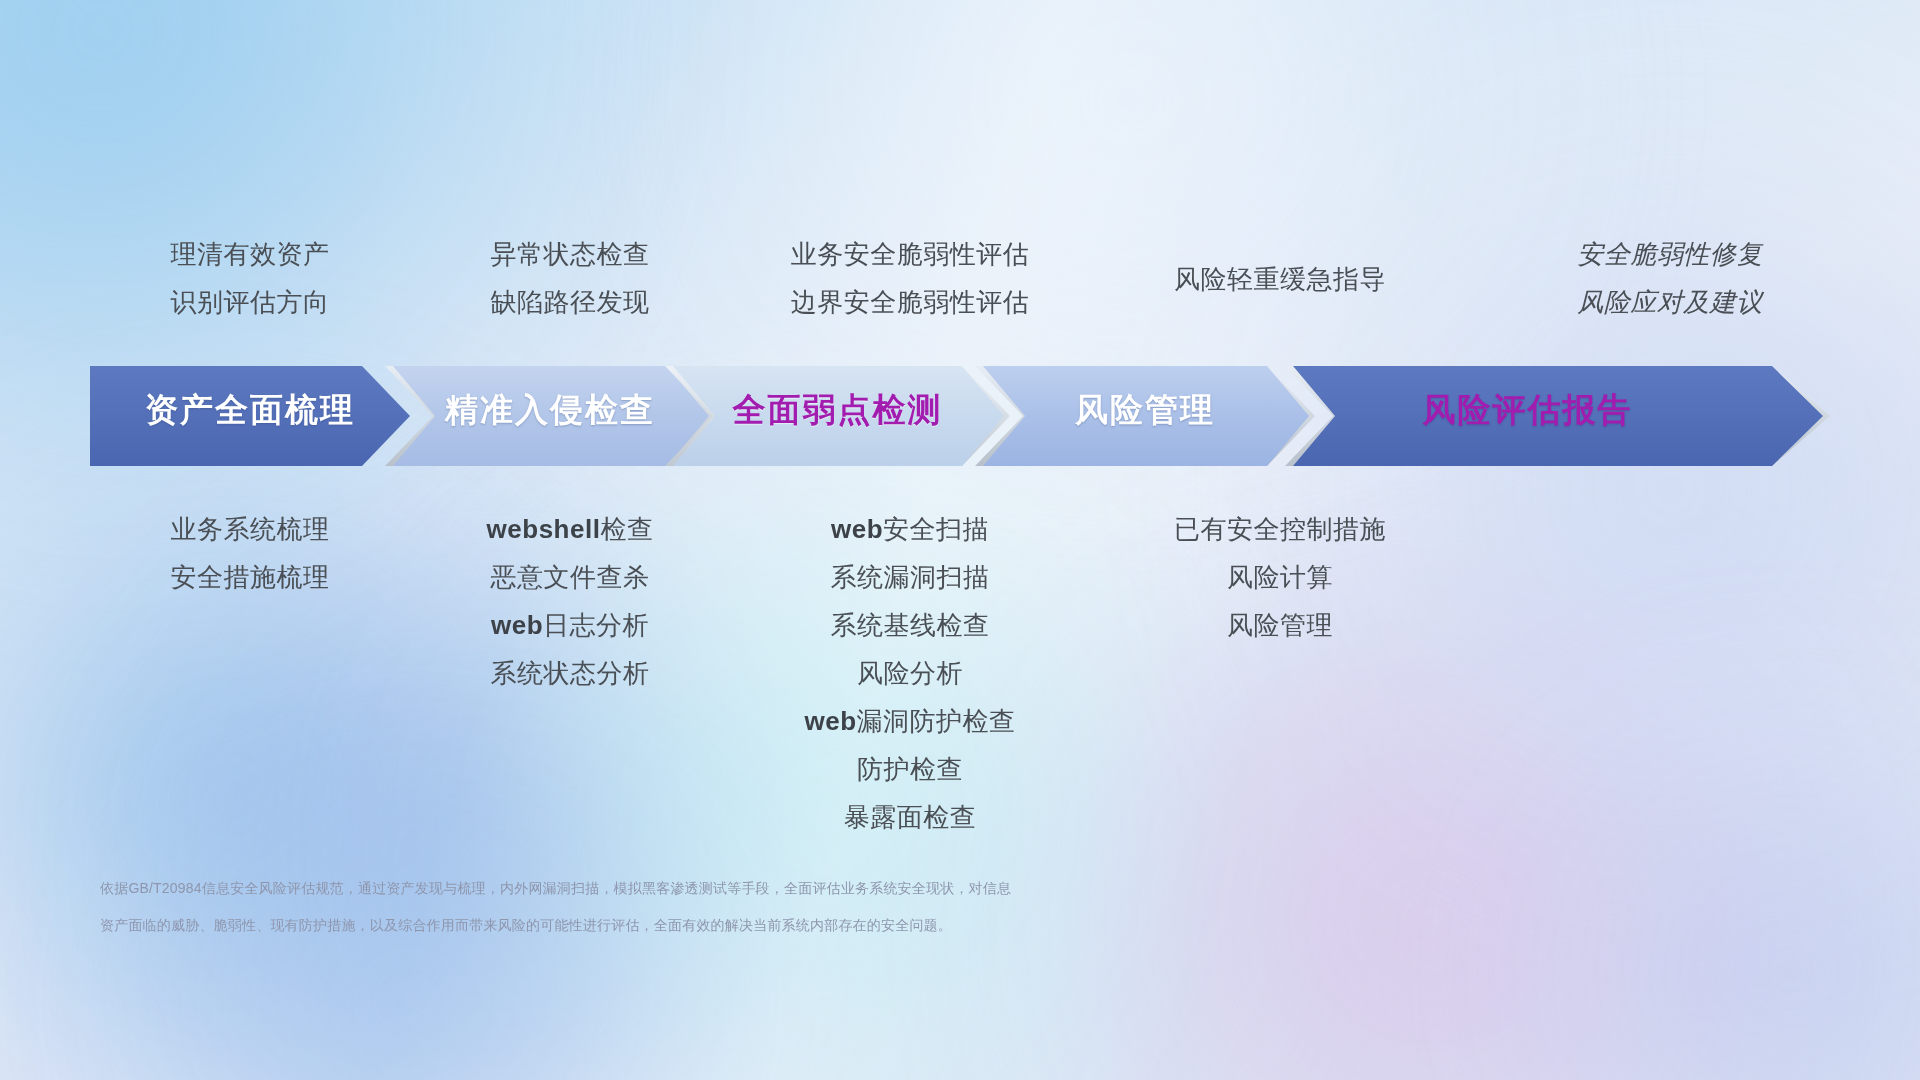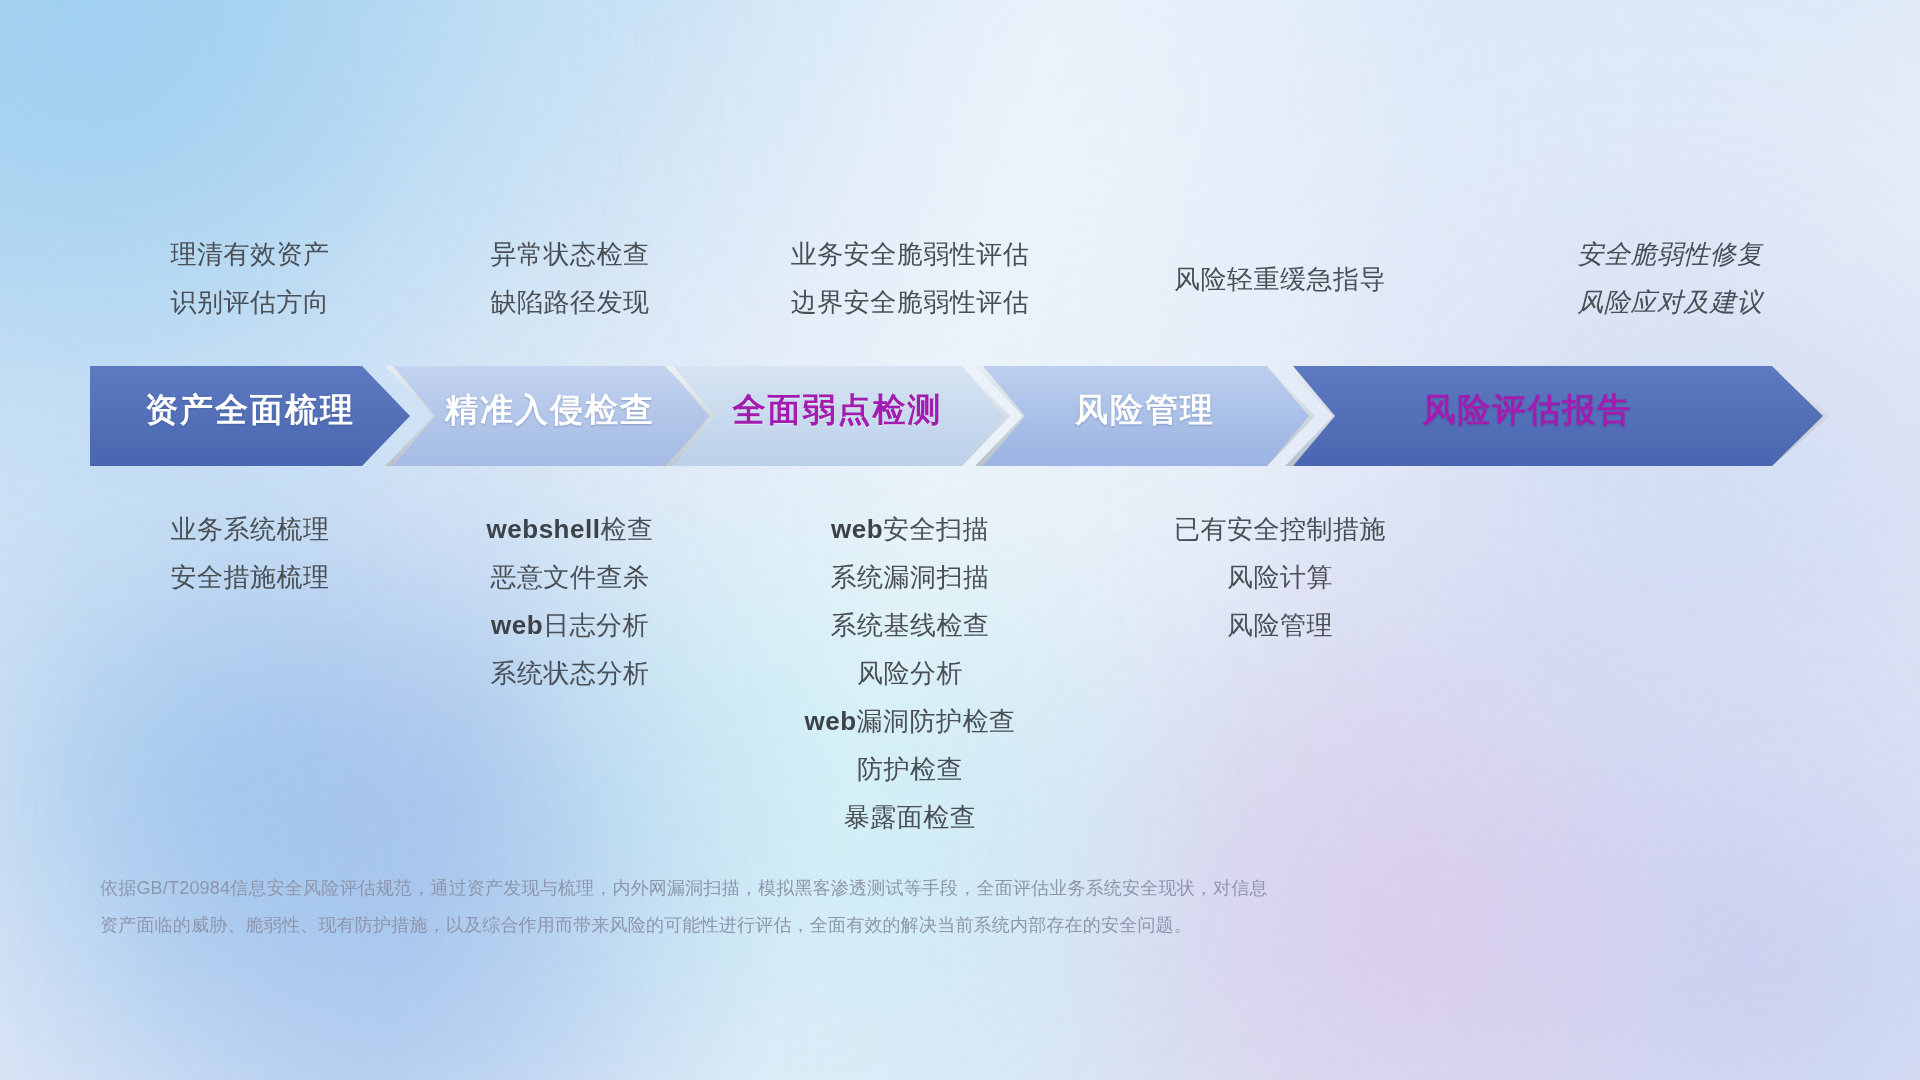--- a/index.html
+++ b/index.html
@@ -111,21 +111,21 @@
     text-shadow: 0 1px 1px rgba(255,255,255,.55);
   }
 
   
   .footnote {
     position: absolute;
     left: 100px;
     top: 870px;
     width: 1530px;
     color: #8e96ad;
-    font-size: 18px;
+    font-size: 14px;
     line-height: 37px;
     letter-spacing: .2px;
   }
   .footnote span { display: block; }
 </style>
 </head>
 <body>
 
 <div id="stage">
 

